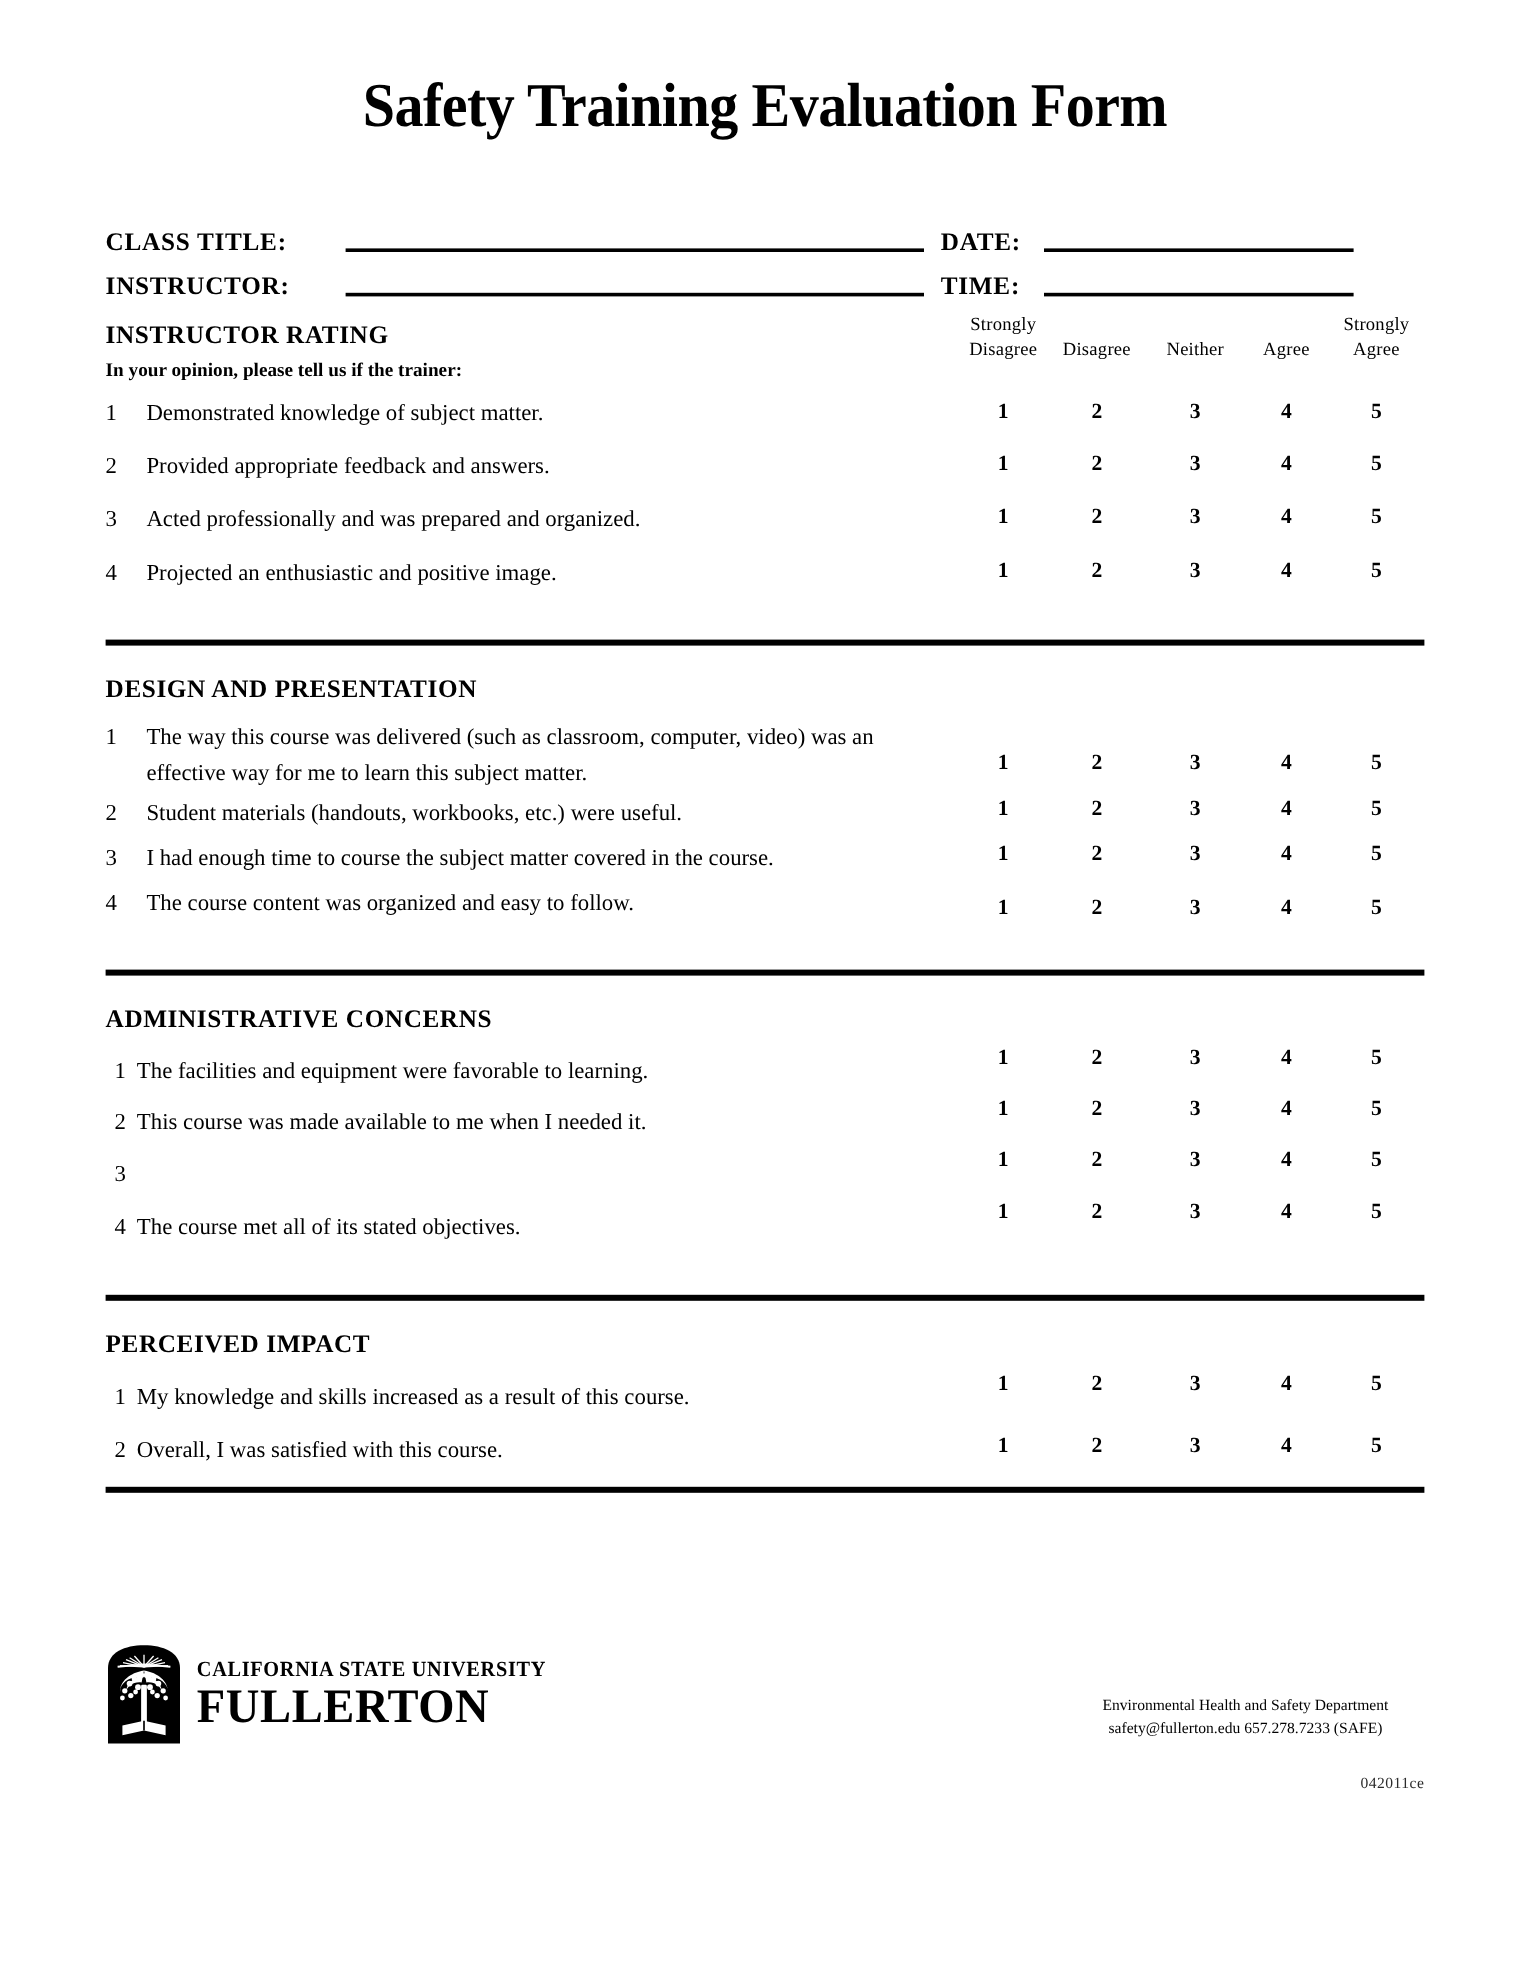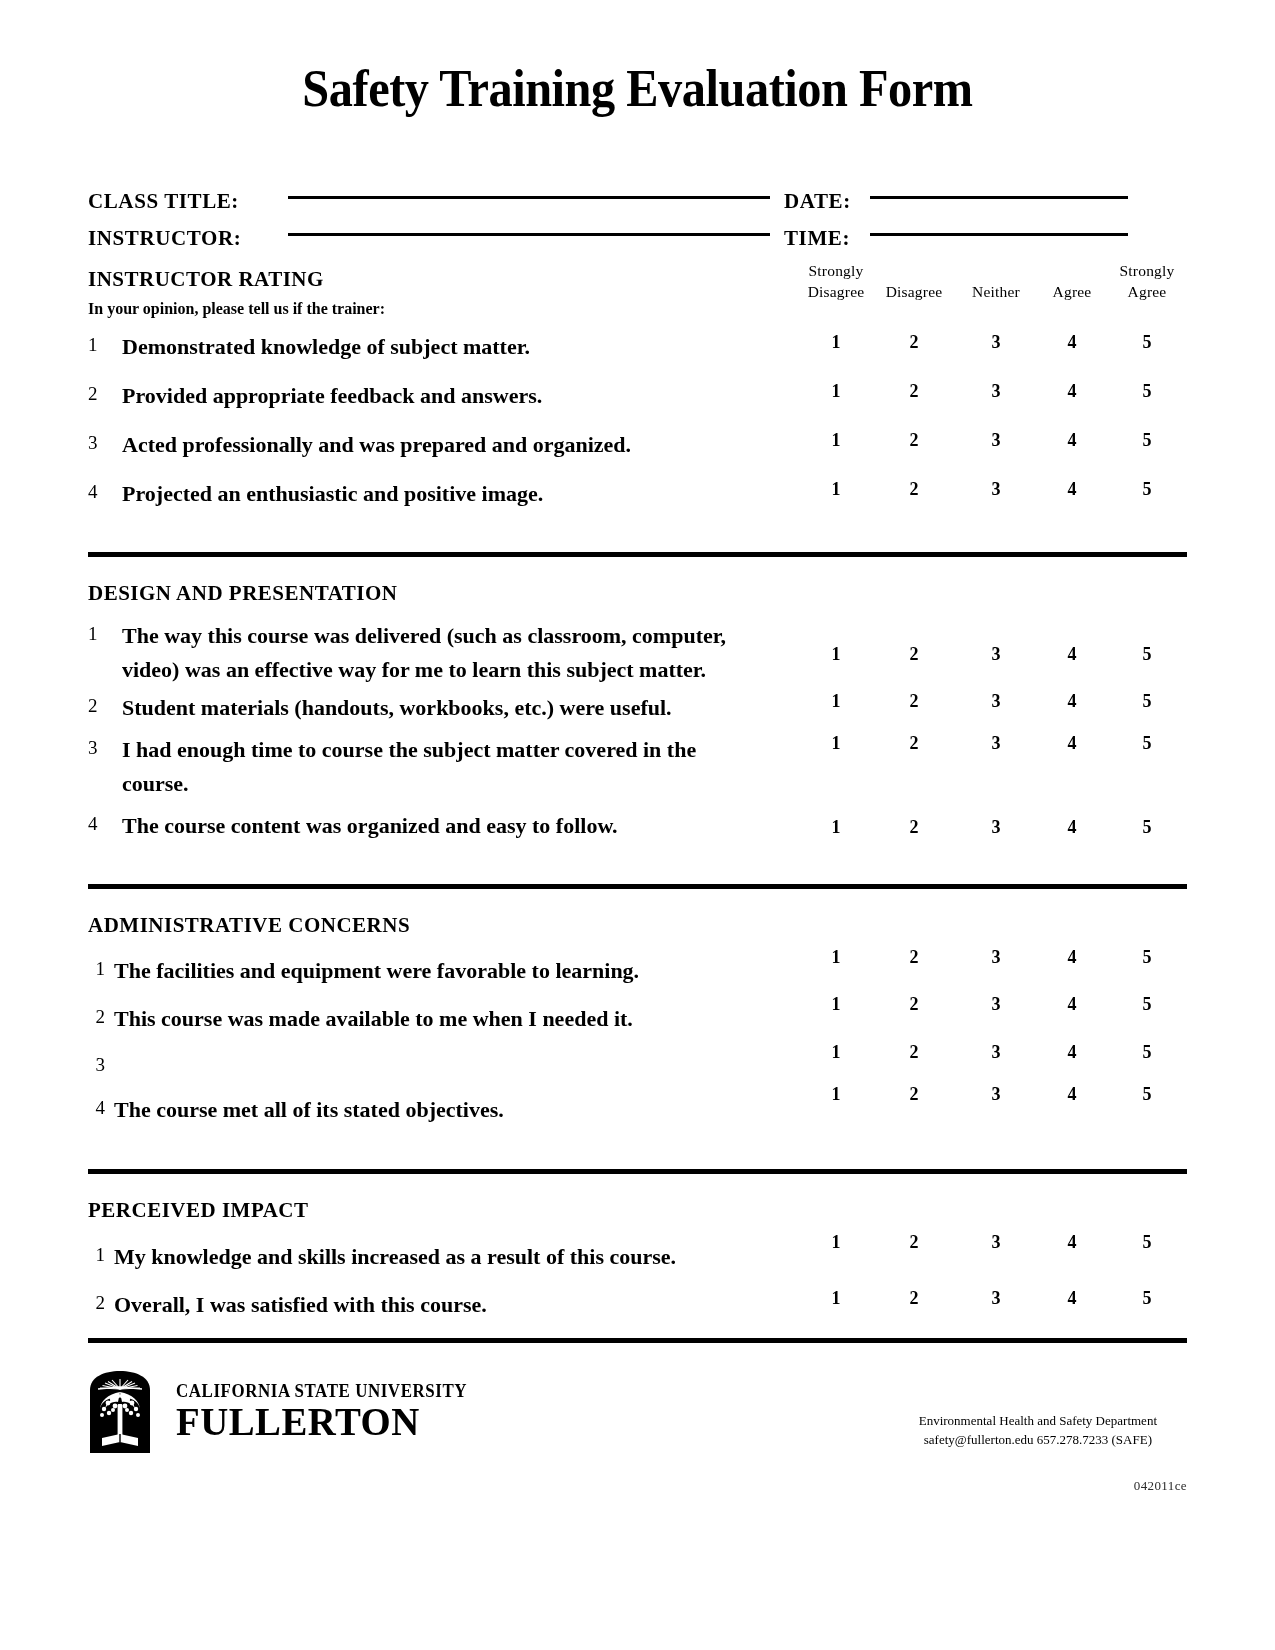--- a/index.html
+++ b/index.html
@@ -30,21 +30,21 @@
     letter-spacing: -0.5px;
     padding-top: 62px;
     line-height: 1.05;
     transform: scaleX(0.93);
   }
 
   
   .field-block { margin-top: 72px; }
   .field-row {
     display: flex;
-    align-items: center;
+    align-items: flex-end;
     margin-bottom: 12px;
     font-size: 21px;
     font-weight: bold;
     letter-spacing: 0.6px;
   }
   .field-label { white-space: nowrap; }
   .fl-class { width: 200px; }
   .fl-date  { width: 100px; padding-left: 14px; }
   .rule {
     border-bottom: 3px solid #000;
@@ -99,25 +99,24 @@
     position: relative;
   }
   .q-num {
     width: 34px;
     flex: 0 0 34px;
     font-size: 19px;
     line-height: 1.55;
   }
   .q-num.tight { width: 26px; flex: 0 0 26px; text-align: right; padding-right: 9px; }
   .q-text {
-    font-size: 22px;
+    font-size: 19px;
     line-height: 1.55;
     flex: 1 1 auto;
     max-width: 620px;
-    font-weight: bold;
   }
   .scale-row {
     position: absolute;
     left: 710px;
     top: 0;
     width: 390px;
     display: flex;
     font-size: 18px;
     font-weight: bold;
   }
@@ -148,21 +147,21 @@
   .footer {
     position: absolute;
     left: 0;
     right: 0;
     bottom: 22px;
     padding: 0 88px;
     display: flex;
     align-items: flex-end;
     justify-content: space-between;
   }
-  .logo-wrap { display: flex; align-items: center; gap: 24px; }
+  .logo-wrap { display: flex; align-items: center; gap: 12px; }
   .logo-shield { width: 64px; height: 84px; flex: 0 0 64px; }
   .logo-words { line-height: 1; }
   .logo-line1 {
     font-size: 18px;
     font-weight: bold;
     letter-spacing: 0.6px;
     transform: scaleX(0.94);
     transform-origin: left center;
     margin-bottom: 2px;
   }

